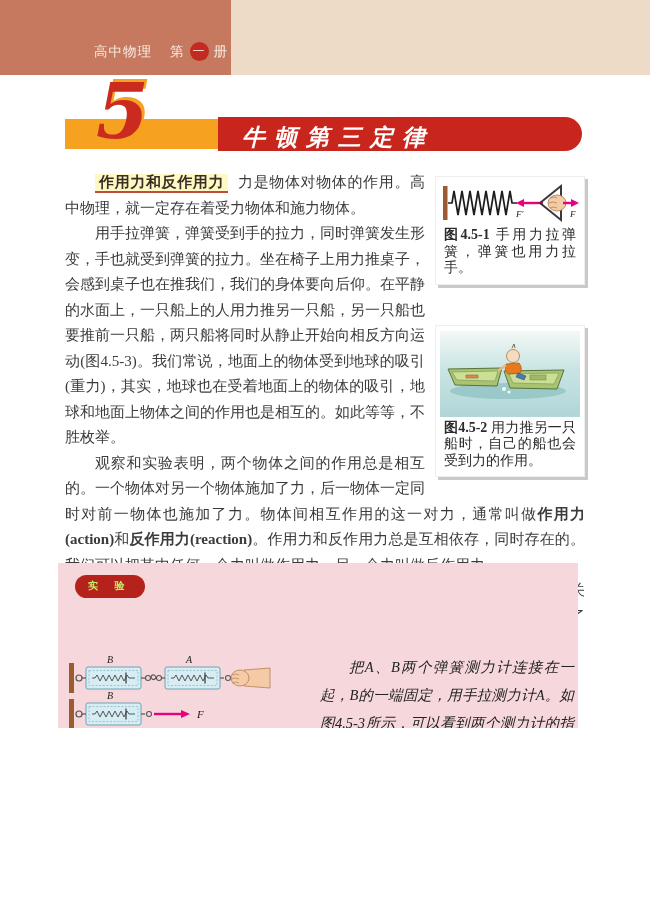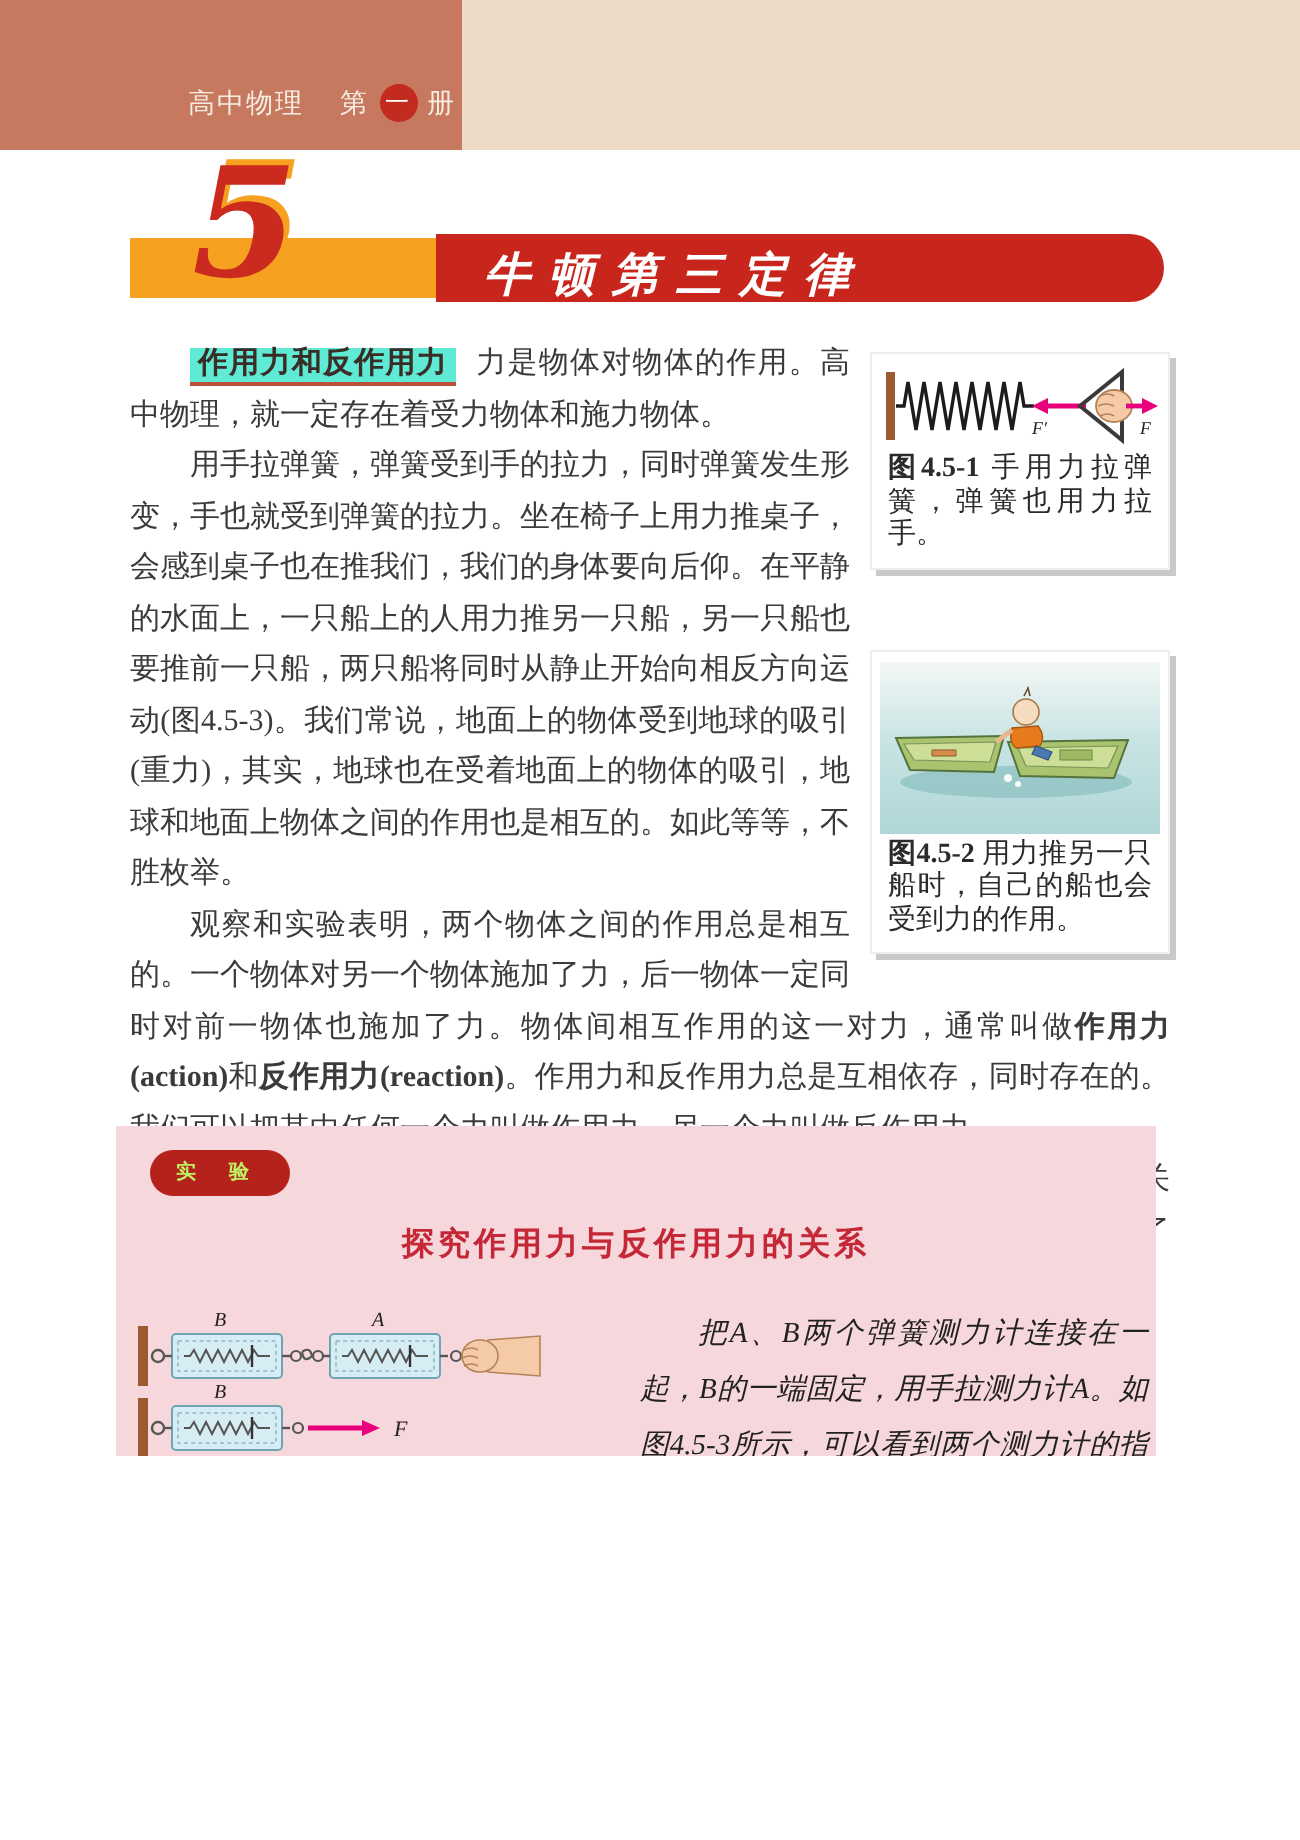--- a/index.html
+++ b/index.html
@@ -27,21 +27,21 @@
   
   .main{position:absolute;left:65px;top:170px;width:520px;font-size:15px;line-height:25.5px;
         text-align:justify;color:#3b3b3b;}
   .figcol{float:right;width:150px;margin-left:10px;margin-top:6px;}
   .figcard{background:#fff;border:1px solid #eee;box-shadow:3px 3px 0 #c9c9c9;padding:5px 4px 7px;}
   .figcard + .figcard{margin-top:40px;}
   .cap{font-size:14px;line-height:16.5px;color:#2b2b2b;text-align:justify;padding:3px 4px 0;}
   .cap b{font-weight:bold;}
   .para{margin:0;text-indent:2em;}
   .para + .para{margin-top:0;}
-  .term{font-weight:bold;color:#3a2d26;background:#5eead4;border-bottom:2px solid #bc4f38;
+  .term{font-weight:bold;color:#3a2d26;background:#fef9c3;border-bottom:2px solid #bc4f38;
         padding:0 4px 1px;margin-right:10px;}
   .p4{margin-top:15px;}
   .bold{font-weight:bold;}
 
   
   .expbox{position:absolute;left:58px;top:563px;width:520px;height:277px;background:#f6d7dc;}
   .expbadge{position:absolute;left:17px;top:12px;background:#b5221c;color:#bef264;border-radius:14px;
             padding:4px 13px 5px;font-size:10px;font-weight:bold;letter-spacing:7px;}
   .exptitle{position:absolute;left:0;right:0;top:49px;text-align:center;color:#c42836;
             font-weight:bold;font-size:16px;letter-spacing:2px;}
@@ -138,21 +138,20 @@
 
     <p class="para">用手拉弹簧，弹簧受到手的拉力，同时弹簧发生形变，手也就受到弹簧的拉力。坐在椅子上用力推桌子，会感到桌子也在推我们，我们的身体要向后仰。在平静的水面上，一只船上的人用力推另一只船，另一只船也要推前一只船，两只船将同时从静止开始向相反方向运动(图4.5-3)。我们常说，地面上的物体受到地球的吸引(重力)，其实，地球也在受着地面上的物体的吸引，地球和地面上物体之间的作用也是相互的。如此等等，不胜枚举。</p>
 
     <p class="para"><span>观察和实验表明，两个物体之间的作用总是相互的。一个物体对另一个物体施加了力，后一物体一定同时对前一物体也施加了力。物体间相互作用的这一对力，通常叫做</span><span class="bold">作用力(action)</span><span>和</span><span class="bold">反作用力(reaction)</span><span>。作用力和反作用力总是互相依存，同时存在的。我们可以把其中任何一个力叫做作用力，另一个力叫做反作用力。</span></p>
 
     <p class="para p4"><span class="term">牛顿第三定律</span><span>作用力和反作用力的大小之间、方向之间有什么样的关系？这又是一个定量的问题，而定量的问题只靠日常的观察和经验是解决不了的，它需要通过实验测量来回答。</span></p>
   </div>
 
   <div class="expbox">
     <div class="expbadge">实 验</div>
-    <div class="exptitle">探究作用力与反作用力的关系</div>
 
     <div class="expfig">
       <svg width="245" height="112" viewBox="0 0 245 112">
         <defs>
           <g id="sc3">
             <rect x="0" y="0" width="55" height="22" rx="2" fill="#d6edf4" stroke="#6fa3b5" stroke-width="1"></rect>
             <rect x="3" y="3.5" width="49" height="15" fill="none" stroke="#8fb8c6" stroke-width="0.8" stroke-dasharray="2 1.6"></rect>
             <path d="M6 11 h3 l2 -3 l3 6 l3 -6 l3 6 l3 -6 l3 6 l3 -6 l3 6 l3 -6 l3 6 l3 -6 l2 3 h6" fill="none" stroke="#555" stroke-width="1"></path>
             <line x1="40" y1="5.5" x2="40" y2="16.5" stroke="#333" stroke-width="1.2"></line>
             <line x1="-4" y1="11" x2="0" y2="11" stroke="#555" stroke-width="1.2"></line>

